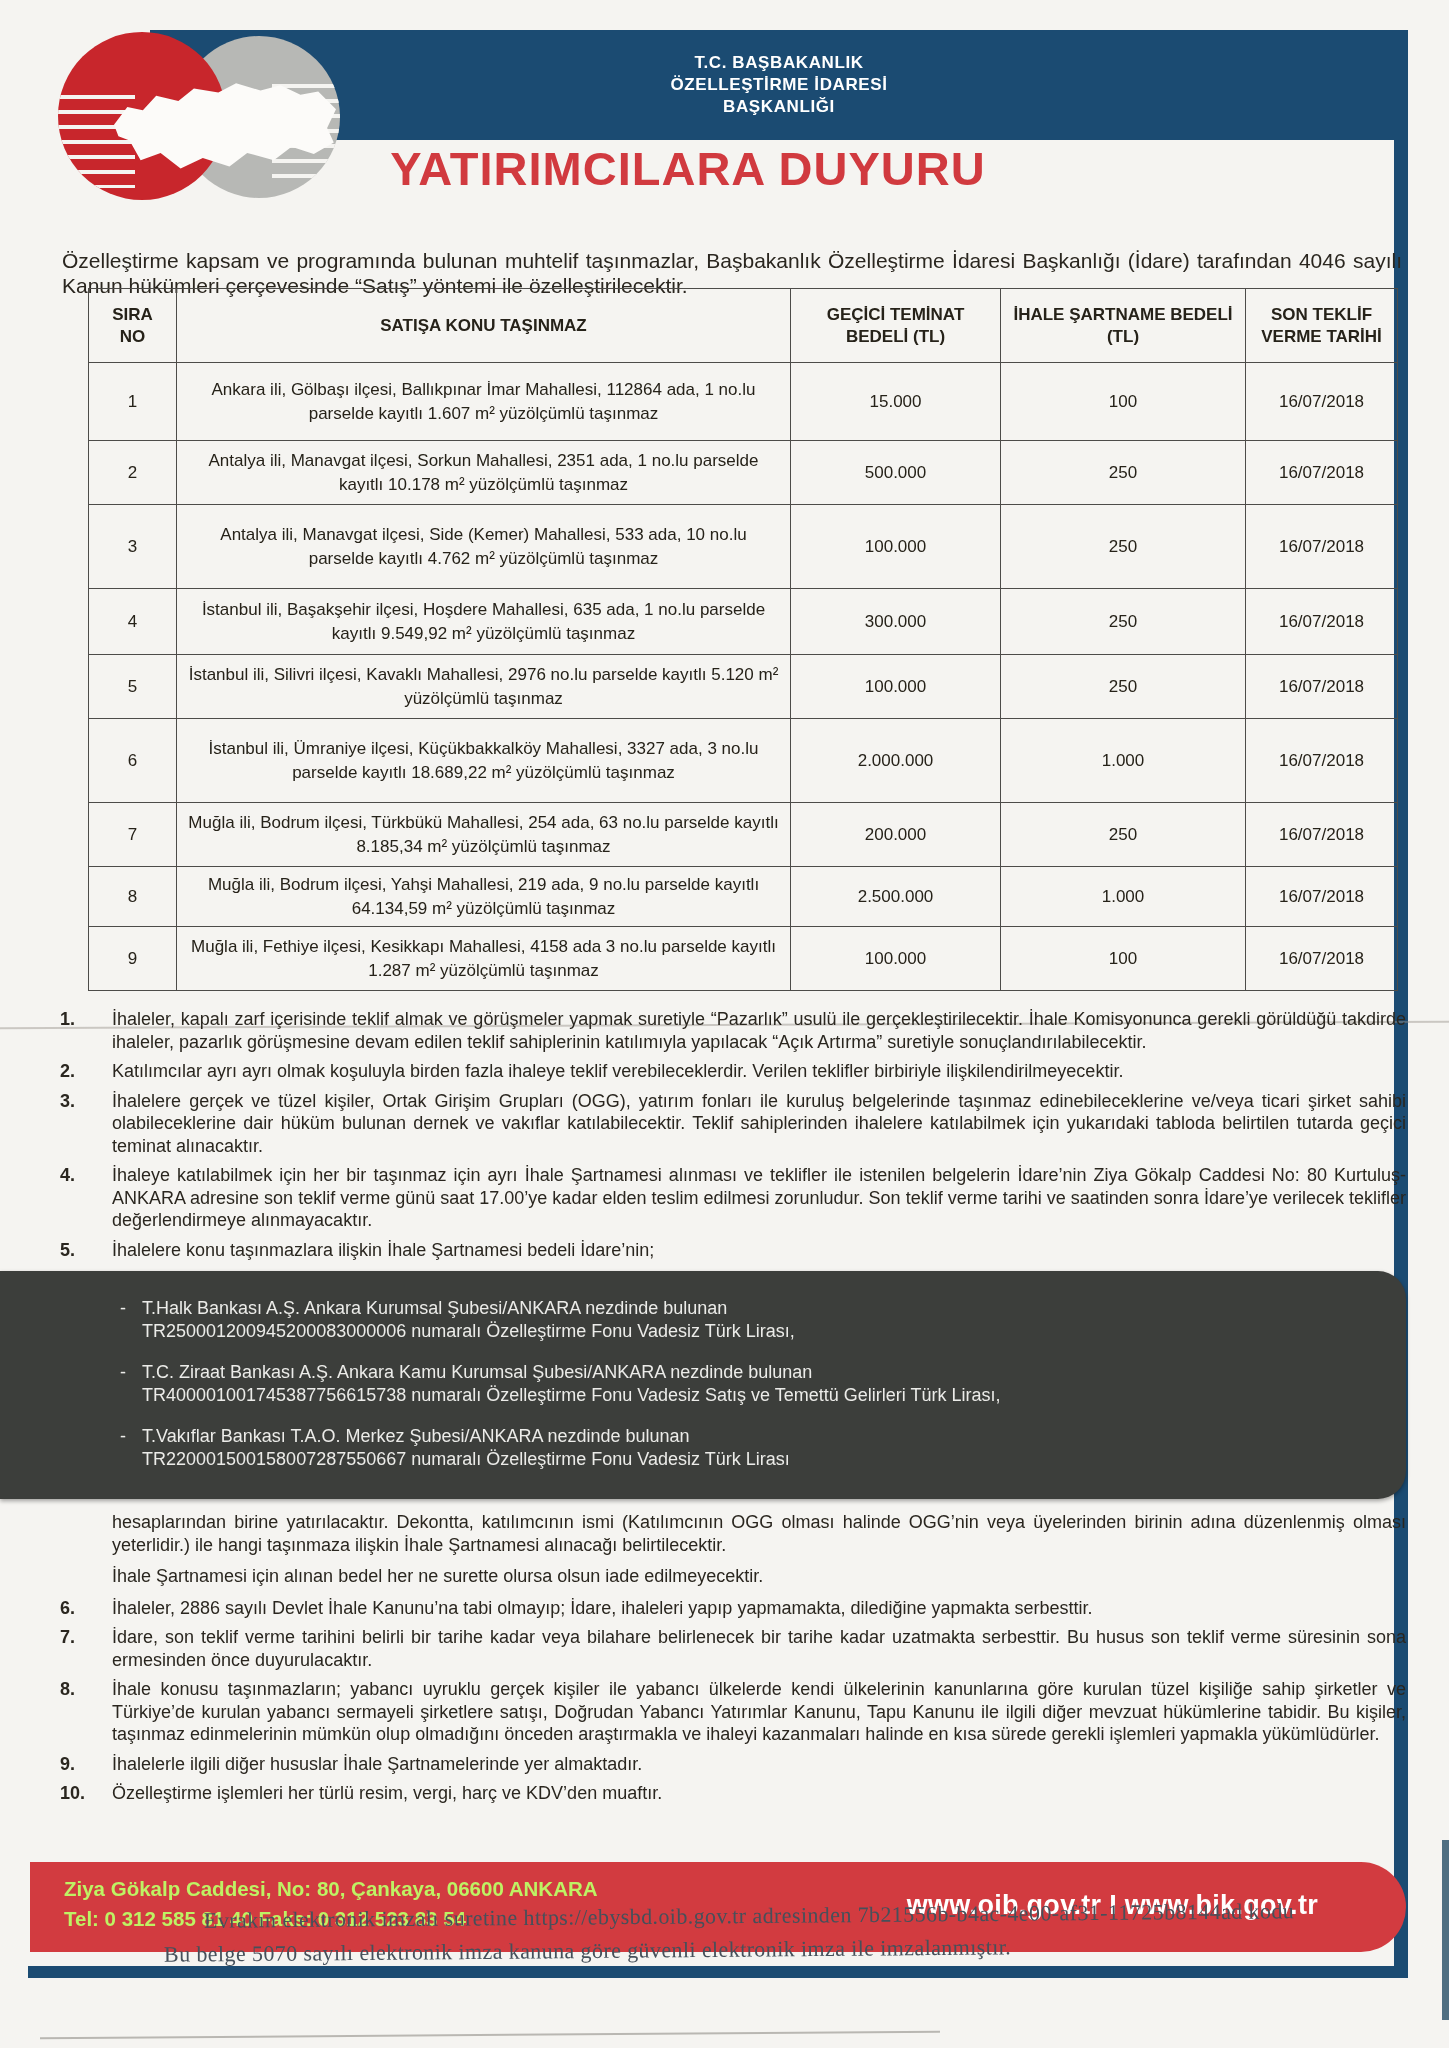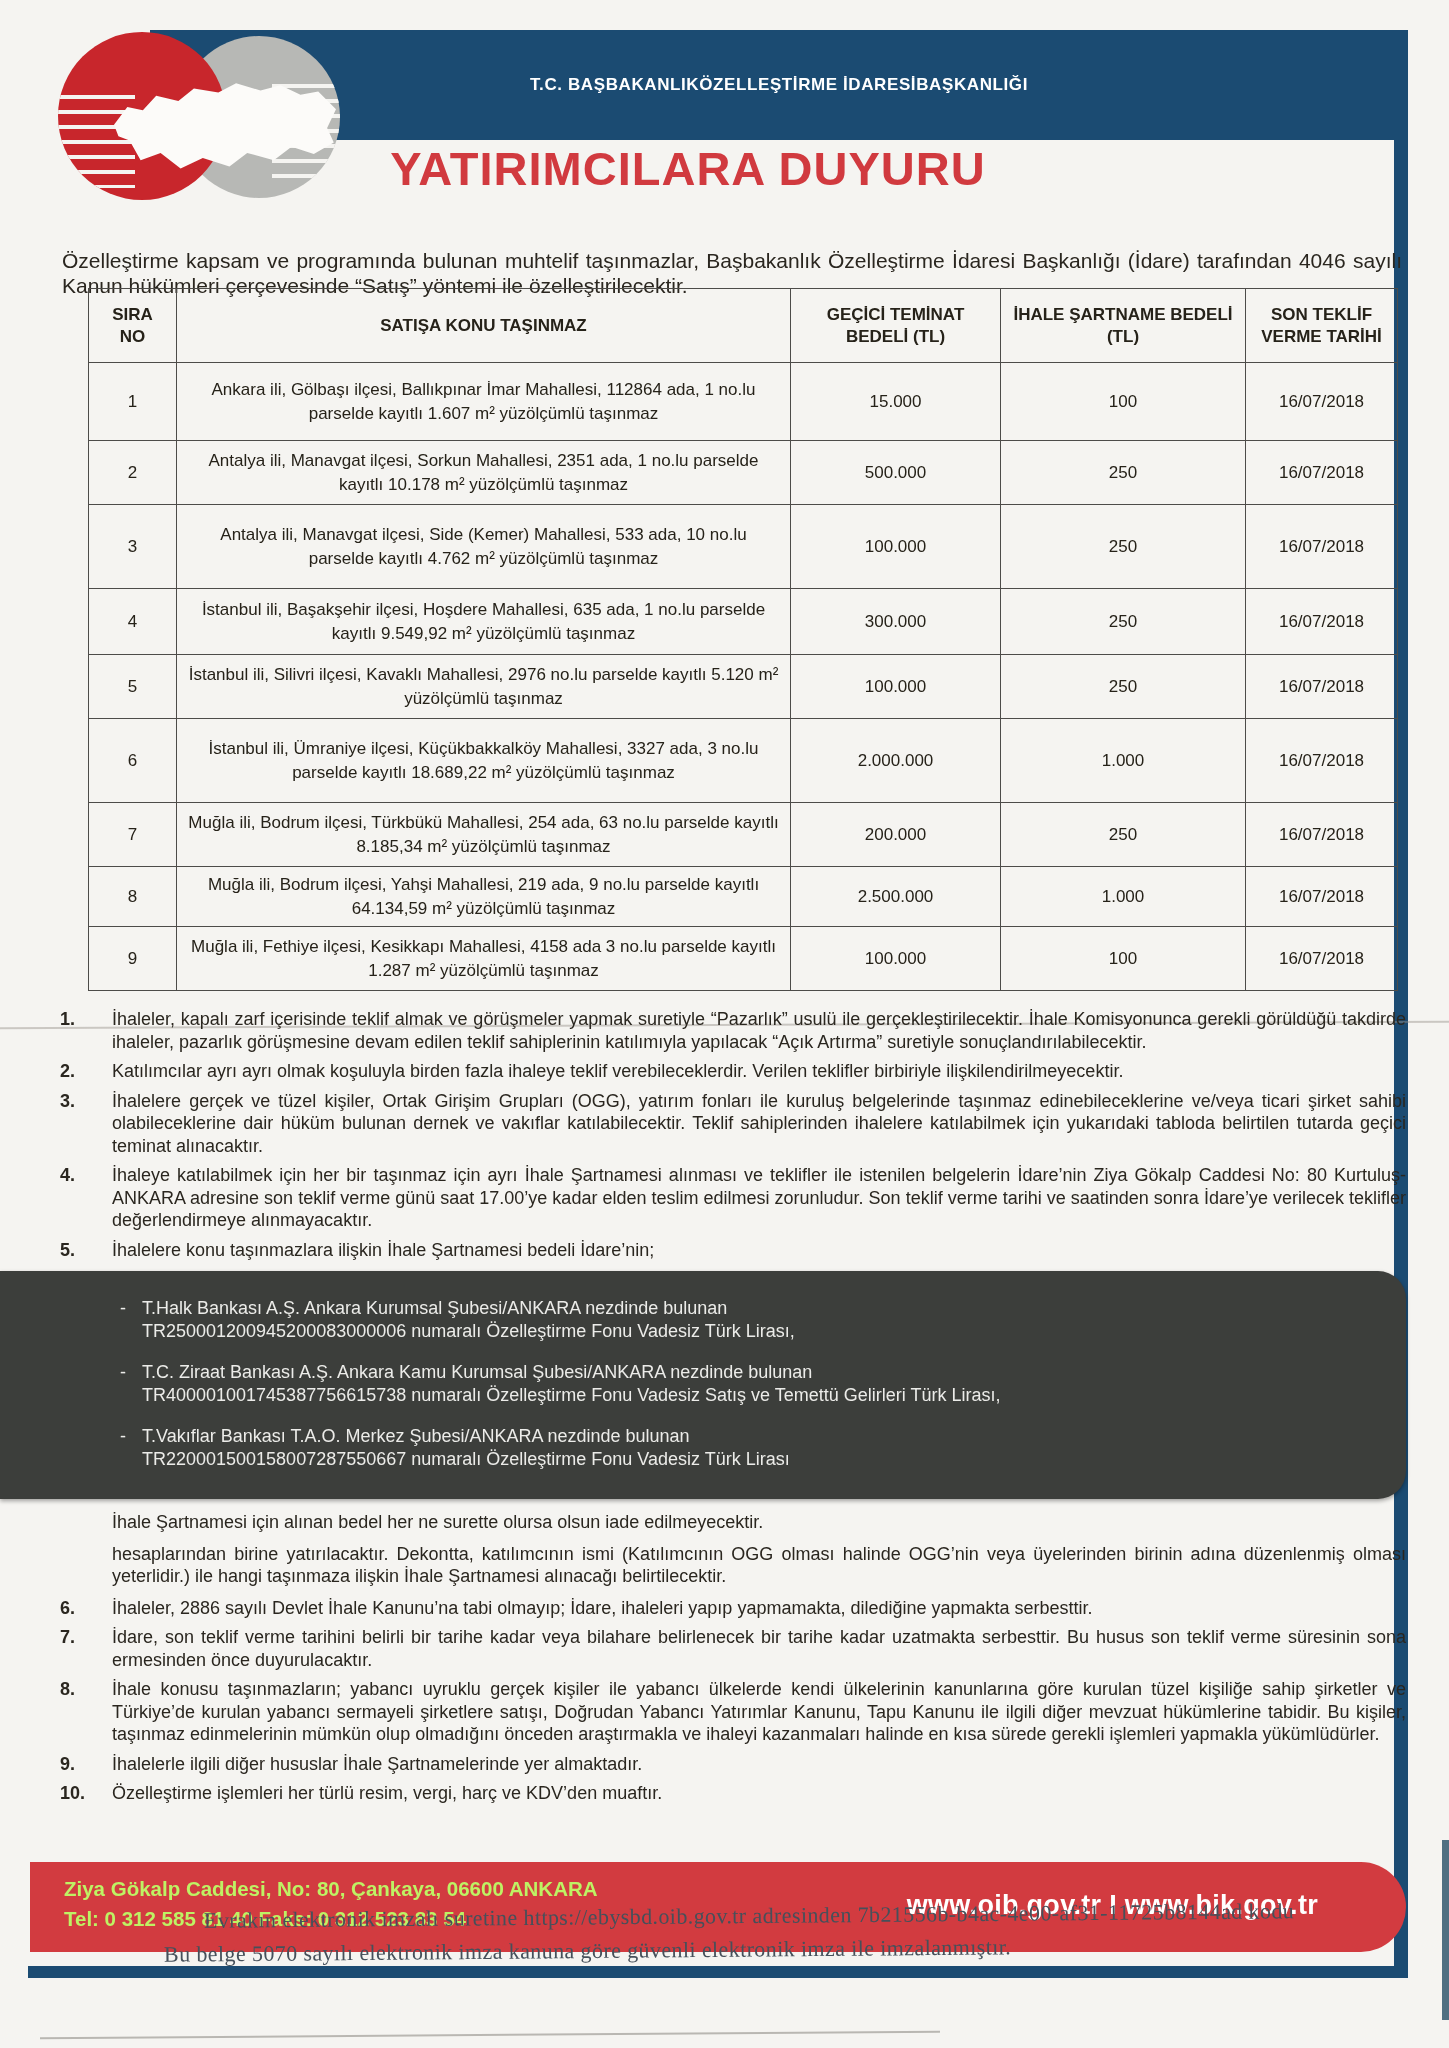--- a/index.html
+++ b/index.html
@@ -12,21 +12,21 @@
 
   
   .frame-strip{position:absolute;left:1394px;top:32px;width:14px;height:1944px;background:var(--banner_blue);}
   .frame-bottom{position:absolute;left:28px;top:1966px;width:1380px;height:12px;background:var(--banner_blue);}
   .scan-edge{position:absolute;right:0;top:1840px;width:7px;height:180px;background:#31576f;opacity:.85;}
   .scan-line-bottom{position:absolute;left:40px;top:2034px;width:900px;height:2px;background:#b9b7b2;transform:rotate(-0.4deg);}
   .crease{position:absolute;left:0;top:1024px;width:1449px;height:2px;background:rgba(150,145,138,.45);transform:rotate(-0.25deg);}
 
   
   .banner{position:absolute;left:150px;top:30px;width:1258px;height:110px;background:var(--banner_blue);}
-  .banner-inner{height:100%;display:flex;justify-content:center;align-items:center;
+  .banner-inner{height:100%;display:flex;flex-direction:column;justify-content:center;align-items:center;
     color:#fff;font-weight:bold;font-size:17px;line-height:22px;letter-spacing:.6px;text-align:center;}
 
   
   .logo{position:absolute;left:52px;top:20px;width:300px;height:180px;}
   .circle{position:absolute;border-radius:50%;overflow:hidden;}
   .red-circle{left:6px;top:12px;width:168px;height:168px;background:#c8262c;z-index:2;}
   .gray-circle{left:126px;top:16px;width:162px;height:162px;background:#b7b8b5;z-index:1;}
   .stripes{position:absolute;background:repeating-linear-gradient(180deg,transparent 0 11px,#f5f4f1 11px 15px);}
   .red-circle .stripes{left:0;bottom:12px;width:46%;height:62%;}
   .gray-circle .stripes{right:0;bottom:18px;width:42%;height:66%;}
@@ -231,22 +231,22 @@
           <div class="bank-item">
             <div class="bank-dash">-</div>
             <div>
               <div>T.Vakıflar Bankası T.A.O. Merkez Şubesi/ANKARA nezdinde bulunan</div>
               <div>TR220001500158007287550667 numaralı Özelleştirme Fonu Vadesiz Türk Lirası</div>
             </div>
           </div>
         </div>
     </div>
 
+    <div class="note-cont">hesaplarından birine yatırılacaktır. Dekontta, katılımcının ismi (Katılımcının OGG olması halinde OGG’nin veya üyelerinden birinin adına düzenlenmiş olması yeterlidir.) ile hangi taşınmaza ilişkin İhale Şartnamesi alınacağı belirtilecektir.</div>
     <div class="note-cont">İhale Şartnamesi için alınan bedel her ne surette olursa olsun iade edilmeyecektir.</div>
-    <div class="note-cont">hesaplarından birine yatırılacaktır. Dekontta, katılımcının ismi (Katılımcının OGG olması halinde OGG’nin veya üyelerinden birinin adına düzenlenmiş olması yeterlidir.) ile hangi taşınmaza ilişkin İhale Şartnamesi alınacağı belirtilecektir.</div>
 
     <div id="notes2">
         <div class="note">
           <div class="note-num">6.</div>
           <div class="note-text">İhaleler, 2886 sayılı Devlet İhale Kanunu’na tabi olmayıp; İdare, ihaleleri yapıp yapmamakta, dilediğine yapmakta serbesttir.</div>
         </div>
         <div class="note">
           <div class="note-num">7.</div>
           <div class="note-text">İdare, son teklif verme tarihini belirli bir tarihe kadar veya bilahare belirlenecek bir tarihe kadar uzatmakta serbesttir. Bu husus son teklif verme süresinin sona ermesinden önce duyurulacaktır.</div>
         </div>

